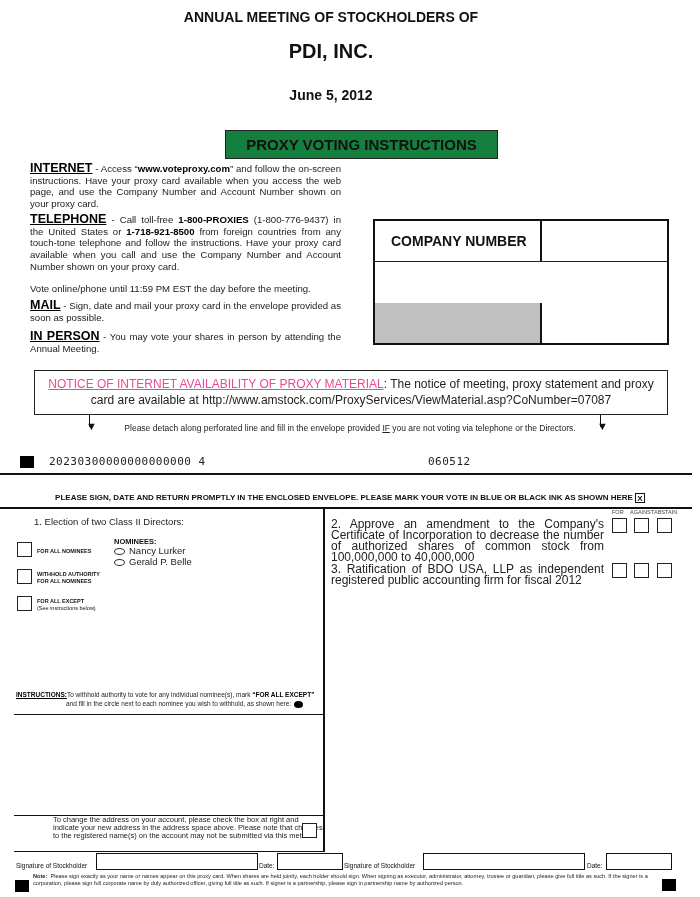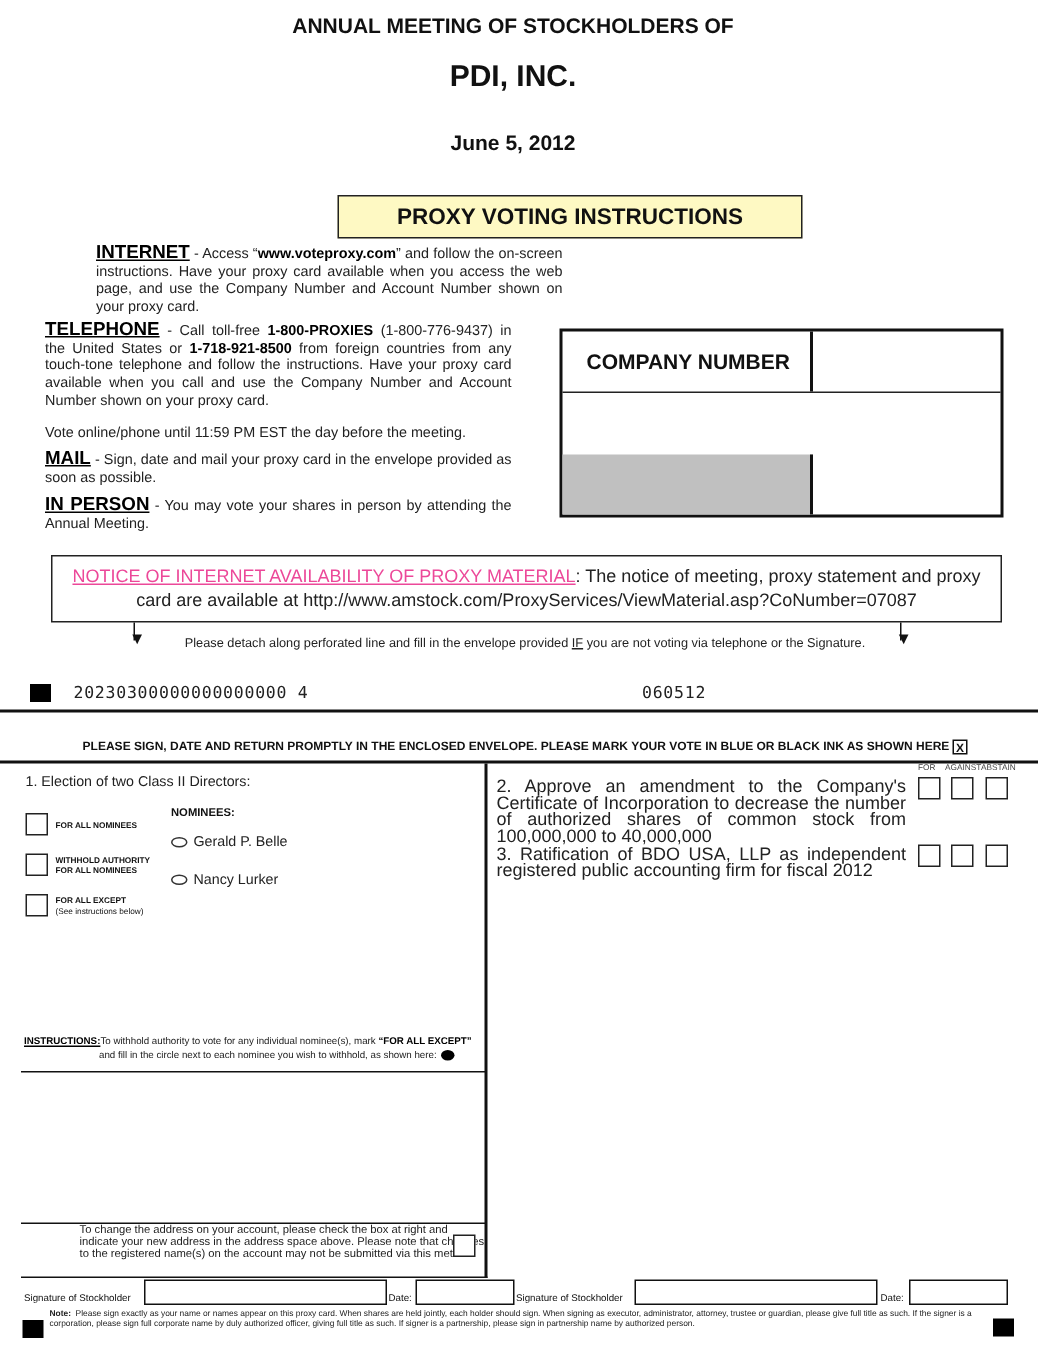--- a/index.html
+++ b/index.html
@@ -1,28 +1,28 @@
 <!DOCTYPE html>
 <html><head>
 <meta charset="utf-8">
 <style>
   * { box-sizing: border-box; margin: 0; padding: 0; }
   body { width: 700px; height: 897px; background: #fff; position: relative; overflow: hidden;
          font-family: "Liberation Sans", sans-serif; color: #111; }
   .abs { position: absolute; }
-  .center { text-align: center; left: 16px; width: 652px; }
+  .center { text-align: center; left: 5px; width: 652px; }
   #h-annual { top: 9px; font-size: 14px; font-weight: bold; }
   #h-company { top: 40px; font-size: 20px; font-weight: bold; }
   #h-date { top: 87px; font-size: 14px; font-weight: bold; }
-  #pvi { left: 225px; top: 130px; width: 310px; height: 29px; background: #fef9c3; border: 1px solid #222;
+  #pvi { left: 225px; top: 130px; width: 273px; height: 29px; background: #15803d; border: 1px solid #222;
          font-size: 15px; font-weight: bold; text-align: center; line-height: 27px; }
   .instr { left: 30px; width: 311px; font-size: 9.6px; line-height: 11.7px; text-align: justify; color: #222; }
   .instr .hd { font-size: 12.5px; font-weight: bold; text-decoration: underline; color: #000; }
   .instr b { font-weight: bold; color: #000; }
-  #ins-internet { top: 163px; margin-left: 34px; }
+  #ins-internet { top: 163px; }
   #ins-phone { top: 214px; }
   #ins-vote { top: 283px; }
   #ins-mail { top: 300px; }
   #ins-person { top: 331px; }
   #numtbl { left: 373px; top: 219px; width: 296px; height: 126px; border: 2px solid #111; }
   #numtbl .row { position: absolute; left: 0; width: 292px; height: 41px; border-bottom: 1px solid #222; }
   #numtbl .row:last-child { border-bottom: none; }
   #numtbl .lbl { position: absolute; left: 0; top: 0; width: 167px; height: 100%; border-right: 2px solid #111;
                  font-size: 14px; font-weight: bold; line-height: 40px; padding-left: 16px; }
   #numtbl .val { position: absolute; left: 169px; top: 0; right: 0; height: 100%; }
@@ -88,41 +88,41 @@
   </div>
 </div>
 
 <div class="abs" id="notice">
   <span class="nh">NOTICE OF INTERNET AVAILABILITY OF PROXY MATERIAL</span><span>: The notice of meeting, proxy statement and proxy card are available at  http://www.amstock.com/ProxyServices/ViewMaterial.asp?CoNumber=07087</span>
 </div>
 
 <div class="arrow" style="left:86px;">▼</div>
 <div class="abs" style="left:89px; top:415px; width:1px; height:12px; background:#111;"></div>
 <div class="abs" id="detach">
-  <span>Please detach along perforated line and fill in the envelope provided </span><span style="text-decoration:underline;">IF</span><span> you are not voting via telephone or the Signature.</span>
+  <span>Please detach along perforated line and fill in the envelope provided </span><span style="text-decoration:underline;">IF</span><span> you are not voting via telephone or the Directors.</span>
 </div>
 <div class="arrow" style="left:597px;">▼</div>
 <div class="abs" style="left:600px; top:415px; width:1px; height:12px; background:#111;"></div>
 
 <div class="abs blk" style="left:20px; top:456px; width:14px; height:12px;"></div>
 <div class="abs mono" style="left:49px; top:455px;">20230300000000000000 4</div>
 <div class="abs mono" style="left:428px; top:455px;">060512</div>
 
 <div class="abs" id="hr1"></div>
 
 <div class="abs" id="signline">
   <span>PLEASE SIGN, DATE AND RETURN PROMPTLY IN THE ENCLOSED ENVELOPE.  PLEASE MARK YOUR VOTE IN BLUE OR BLACK INK AS SHOWN HERE</span><span id="xbox">X</span>
 </div>
 
 <div class="abs" id="hr2"></div>
 <div class="abs" id="vdiv"></div>
 
-<div class="abs small" style="left:17px; top:516px;">1. Election of two Class II Directors:</div>
+<div class="abs small" style="left:34px; top:516px;">1. Election of two Class II Directors:</div>
 <div class="abs" style="left:114px; top:537px; font-size:7.5px; font-weight:bold;">NOMINEES:</div>
-<div class="abs small" style="left:114px; top:545px;margin-top:36px;">
+<div class="abs small" style="left:114px; top:545px;">
   <span class="radio"></span><span>Nancy Lurker</span>
 </div>
 <div class="abs small" style="left:114px; top:556px;">
   <span class="radio"></span><span>Gerald P. Belle</span>
 </div>
 
 <div class="cbox" style="left:17px; top:542px;"></div>
 <div class="tiny" style="left:37px; top:548px;"><span>FOR ALL NOMINEES</span></div>
 
 <div class="cbox" style="left:17px; top:569px;"></div>

